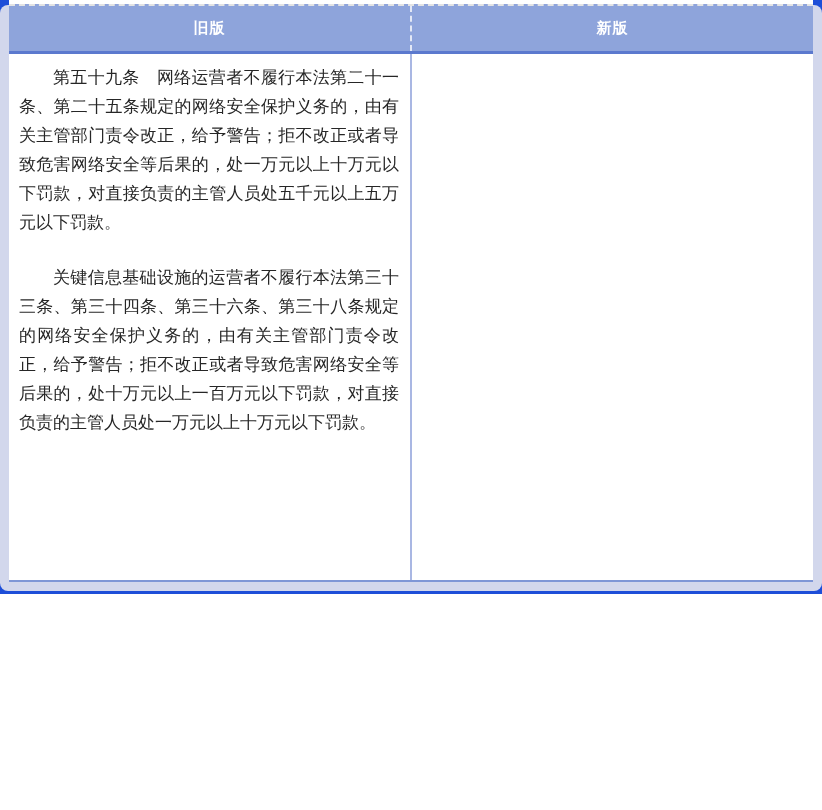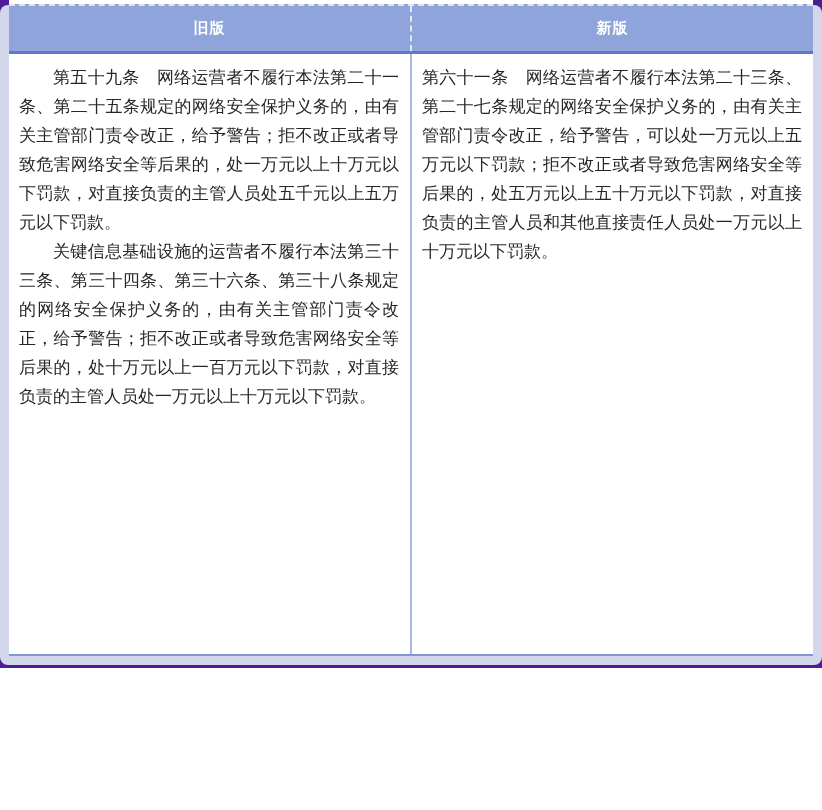--- a/index.html
+++ b/index.html
@@ -4,22 +4,22 @@
 <style>
   html, body {
     margin: 0;
     padding: 0;
     background: #ffffff;
     font-family: "Liberation Sans", sans-serif;
   }
   .page {
     position: relative;
     width: 822px;
-    height: 668px;
-    background: #4c1d95;
+    height: 594px;
+    background: #1d4ed8;
     overflow: hidden;
   }
   
   .panel {
     position: absolute;
     left: 0; right: 0;
     top: 5px; bottom: 3px;
     background: var(--outer_frame, #d2d7ec);
     border-radius: 8px;
   }
@@ -68,37 +68,36 @@
     border-right: 2px solid var(--column_divider, #a9b7e3);
   }
   .body-cell p {
     margin: 0;
     font-size: 17px;
     line-height: 29px;
     color: var(--body_text, #262626);
     text-align: justify;
     text-justify: inter-ideograph;
   }
-  .body-cell p + p { }
+  .body-cell p + p { margin-top: 26px; }
   .indent { text-indent: 2em; }
 </style>
 </head>
 <body>
 
 <div class="page">
   <div class="panel"></div>
   <div class="inner">
     <div class="top-gap"></div>
     <div class="header-row">
       <div class="header-cell">旧版</div>
       <div class="header-cell right">新版</div>
     </div>
     <div class="body-row">
       <div class="body-cell left">
         <p class="indent">第五十九条　网络运营者不履行本法第二十一条、第二十五条规定的网络安全保护义务的，由有关主管部门责令改正，给予警告；拒不改正或者导致危害网络安全等后果的，处一万元以上十万元以下罚款，对直接负责的主管人员处五千元以上五万元以下罚款。</p>
         <p class="indent">关键信息基础设施的运营者不履行本法第三十三条、第三十四条、第三十六条、第三十八条规定的网络安全保护义务的，由有关主管部门责令改正，给予警告；拒不改正或者导致危害网络安全等后果的，处十万元以上一百万元以下罚款，对直接负责的主管人员处一万元以上十万元以下罚款。</p>
       </div>
       <div class="body-cell">
-        <p>第六十一条　网络运营者不履行本法第二十三条、第二十七条规定的网络安全保护义务的，由有关主管部门责令改正，给予警告，可以处一万元以上五万元以下罚款；拒不改正或者导致危害网络安全等后果的，处五万元以上五十万元以下罚款，对直接负责的主管人员和其他直接责任人员处一万元以上十万元以下罚款。</p>
       </div>
     </div>
   </div>
 </div>
 
 </body></html>

